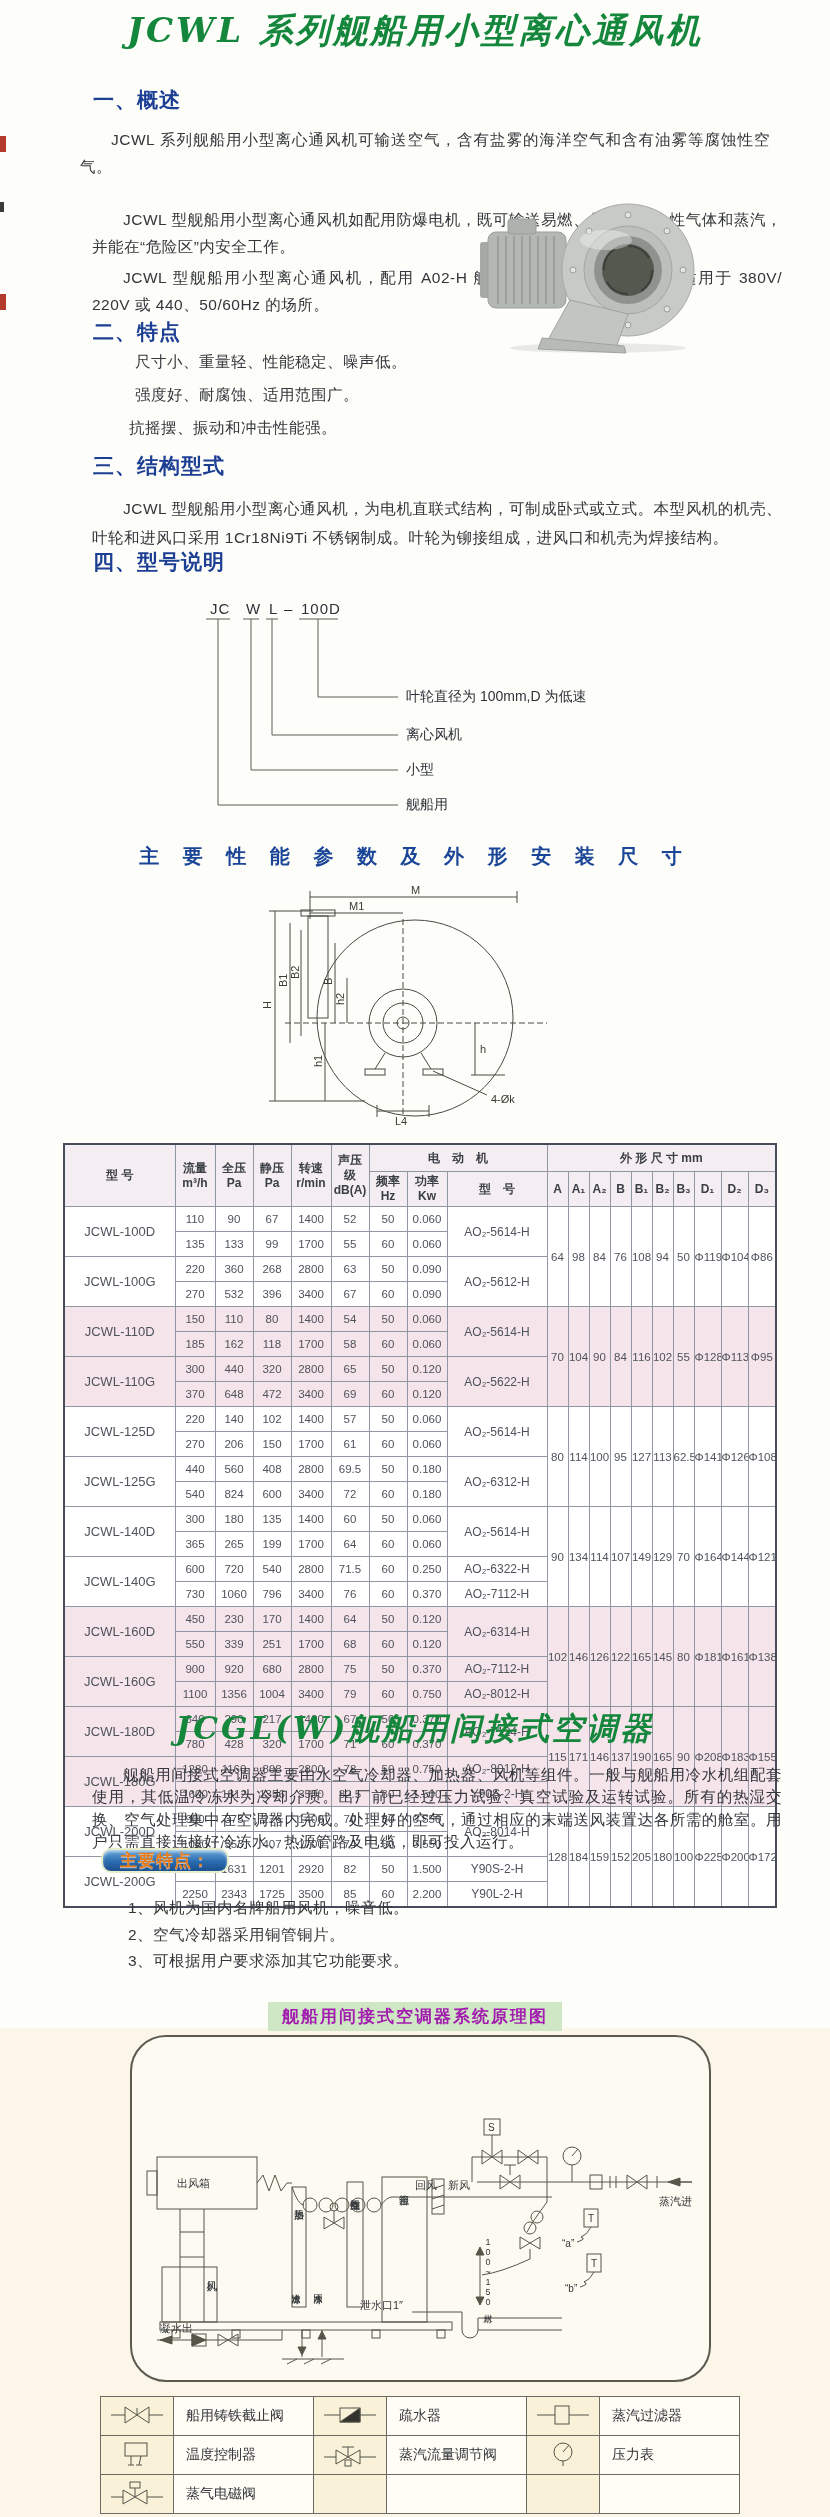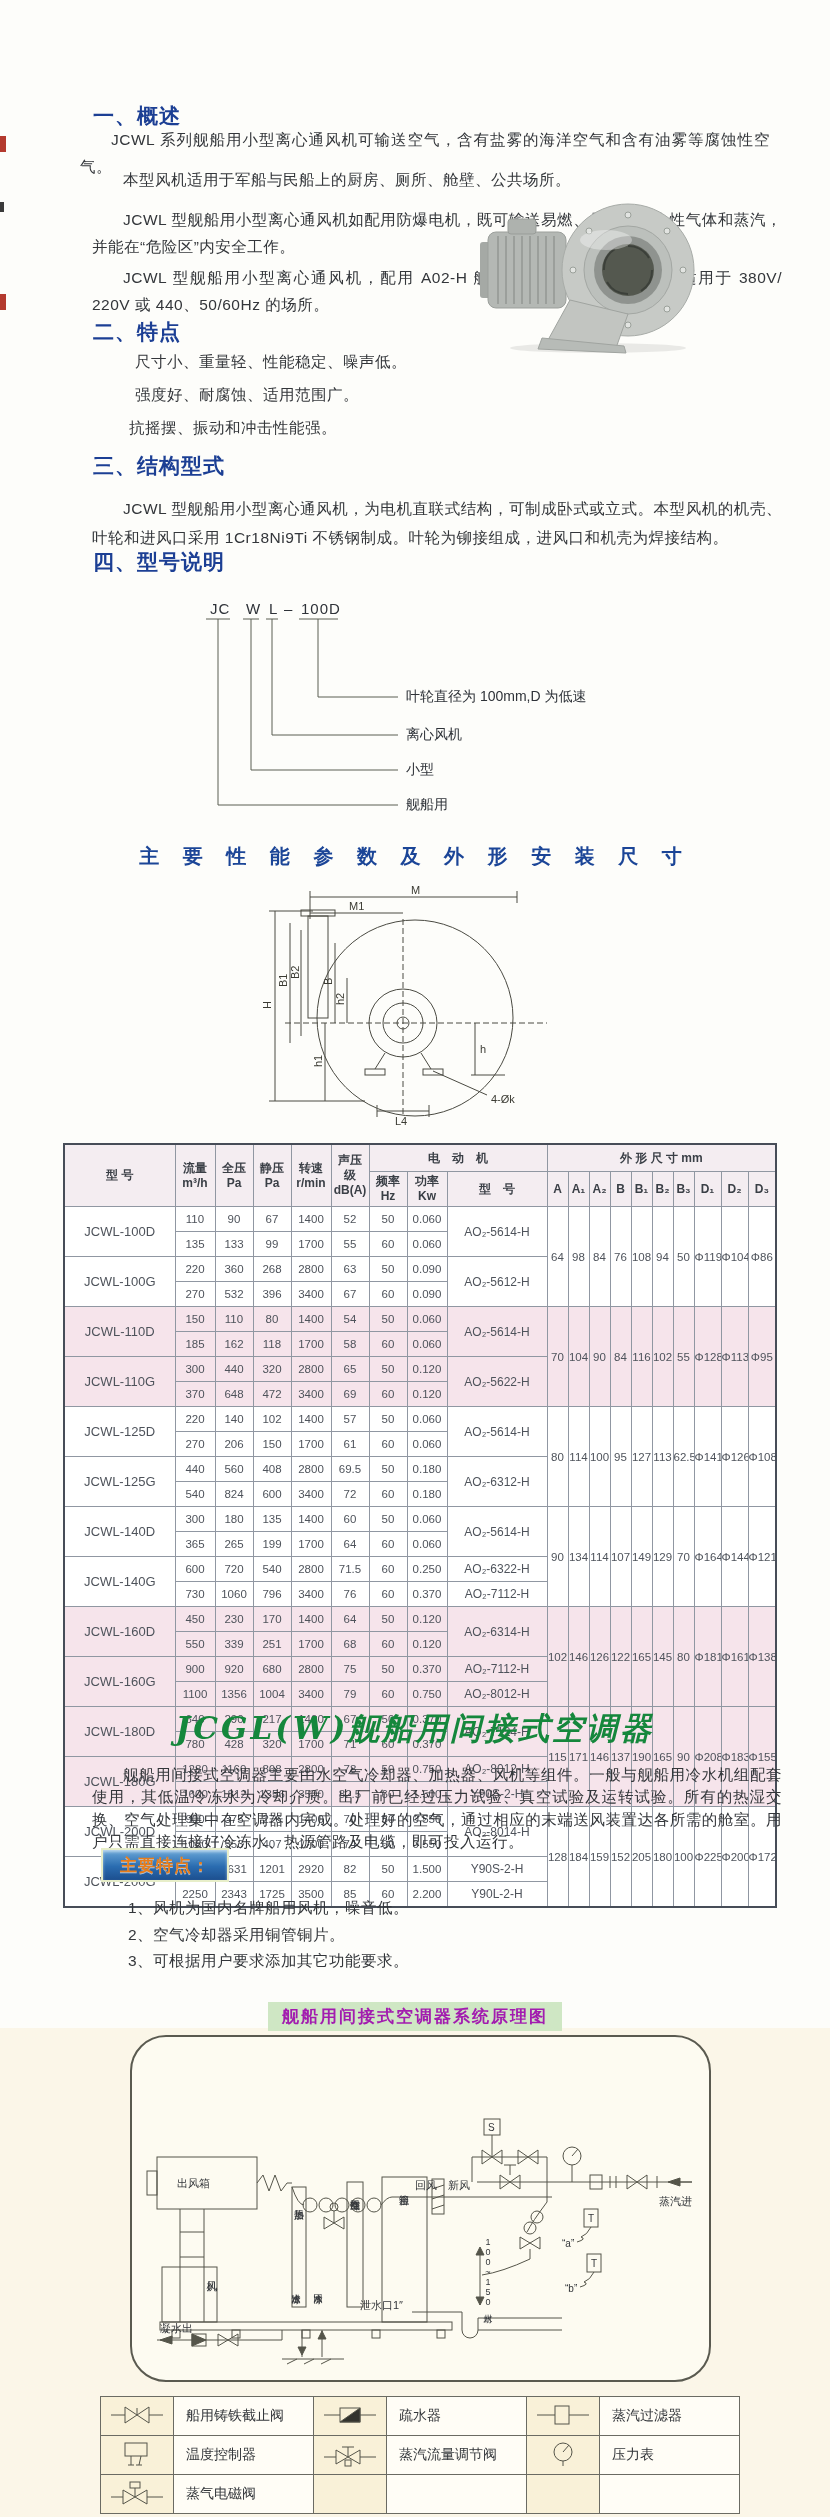--- a/index.html
+++ b/index.html
@@ -23,21 +23,21 @@
      overflow:hidden;white-space:nowrap;}
   #perf-table thead th{font-size:12px;color:#3a3f46;font-weight:bold;
      background:#f4edf1;line-height:1.25;}
   #perf-table thead tr:first-child th{height:26px;}
   #perf-table thead tr:last-child th{height:34px;}
   #perf-table tbody td{height:24px;}
   #perf-table td.model{font-size:13px;}
   #perf-table td.motor{font-size:12px;}
   #perf-table tr.shade td{background:#f6e4eb;}
   
-  .badge{left:103px;top:1850px;width:124px;height:30px;border-radius:0;
+  .badge{left:103px;top:1850px;width:124px;height:21px;border-radius:8px;
      background:linear-gradient(180deg,#6aa7d8 0%,#2a6cb0 55%,#1c4f8f 100%);
      box-shadow:0 0 0 2px #e7eec9, inset 0 2px 3px rgba(255,255,255,.55);
      display:flex;align-items:center;justify-content:center;}
   .badge span{color:#e87d1a;font-weight:bold;font-size:17px;letter-spacing:1px;
      text-shadow:0 1px 0 rgba(255,255,255,.6);}
   .diag-title{left:50%;transform:translateX(-50%);top:2002px;background:#cfe7c4;
      color:#a21caf;font-weight:bold;font-size:17px;padding:3px 14px;letter-spacing:2px;
      white-space:nowrap;}
   .diag-box{left:130px;top:2035px;width:577px;height:343px;border:2px solid #5a5a50;
      border-radius:36px;background:#fdfbf1;}
@@ -53,24 +53,24 @@
 <body>
 
 <div class="page">
 
   <div class="abs cream-band"></div>
 
   <div class="abs artifact" style="left:0;top:136px;width:6px;height:16px;"></div>
   <div class="abs" style="left:0;top:202px;width:4px;height:10px;background:#3a3a3a;"></div>
   <div class="abs artifact" style="left:0;top:294px;width:6px;height:16px;"></div>
 
-
-  <div class="abs sec-h" style="left:93px;top:86px;margin-top:16px;">一、概述</div>
+  <div class="abs title-green" style="top:8px;font-size:34px;">JCWL 系列舰船用小型离心通风机</div>
+
+  <div class="abs sec-h" style="left:93px;top:86px;">一、概述</div>
   <p class="abs p" style="left:80px;top:110px;">JCWL 系列舰船用小型离心通风机可输送空气，含有盐雾的海洋空气和含有油雾等腐蚀性空气。</p>
-  <p class="abs p" style="left:92px;top:150px;">本型风机适用于军船与民船上的厨房、厕所、舱壁、公共场所。</p>
   <p class="abs p" style="left:92px;top:190px;">JCWL 型舰船用小型离心通风机如配用防爆电机，既可输送易燃、易爆的混合性气体和蒸汽，并能在“危险区”内安全工作。</p>
   <p class="abs p" style="left:92px;top:248px;">JCWL 型舰船用小型离心通风机，配用 A02-H 舰船用三相微型步电动机，适用于 380V/ 220V 或 440、50/60Hz 的场所。</p>
 
   <div class="abs" style="left:478px;top:192px;">
     <svg width="230" height="162" viewBox="0 0 230 162">
       <ellipse cx="120" cy="156" rx="88" ry="5" fill="rgba(0,0,0,0.08)"></ellipse>
       <rect x="2" y="50" width="12" height="56" rx="3" fill="#a5a9a5"></rect>
       <rect x="10" y="40" width="78" height="76" rx="8" fill="#b4b8b4" stroke="#9b9f9b"></rect>
       <g stroke="#9b9f9b" stroke-width="2">
         <line x1="20" y1="44" x2="20" y2="112"></line>

